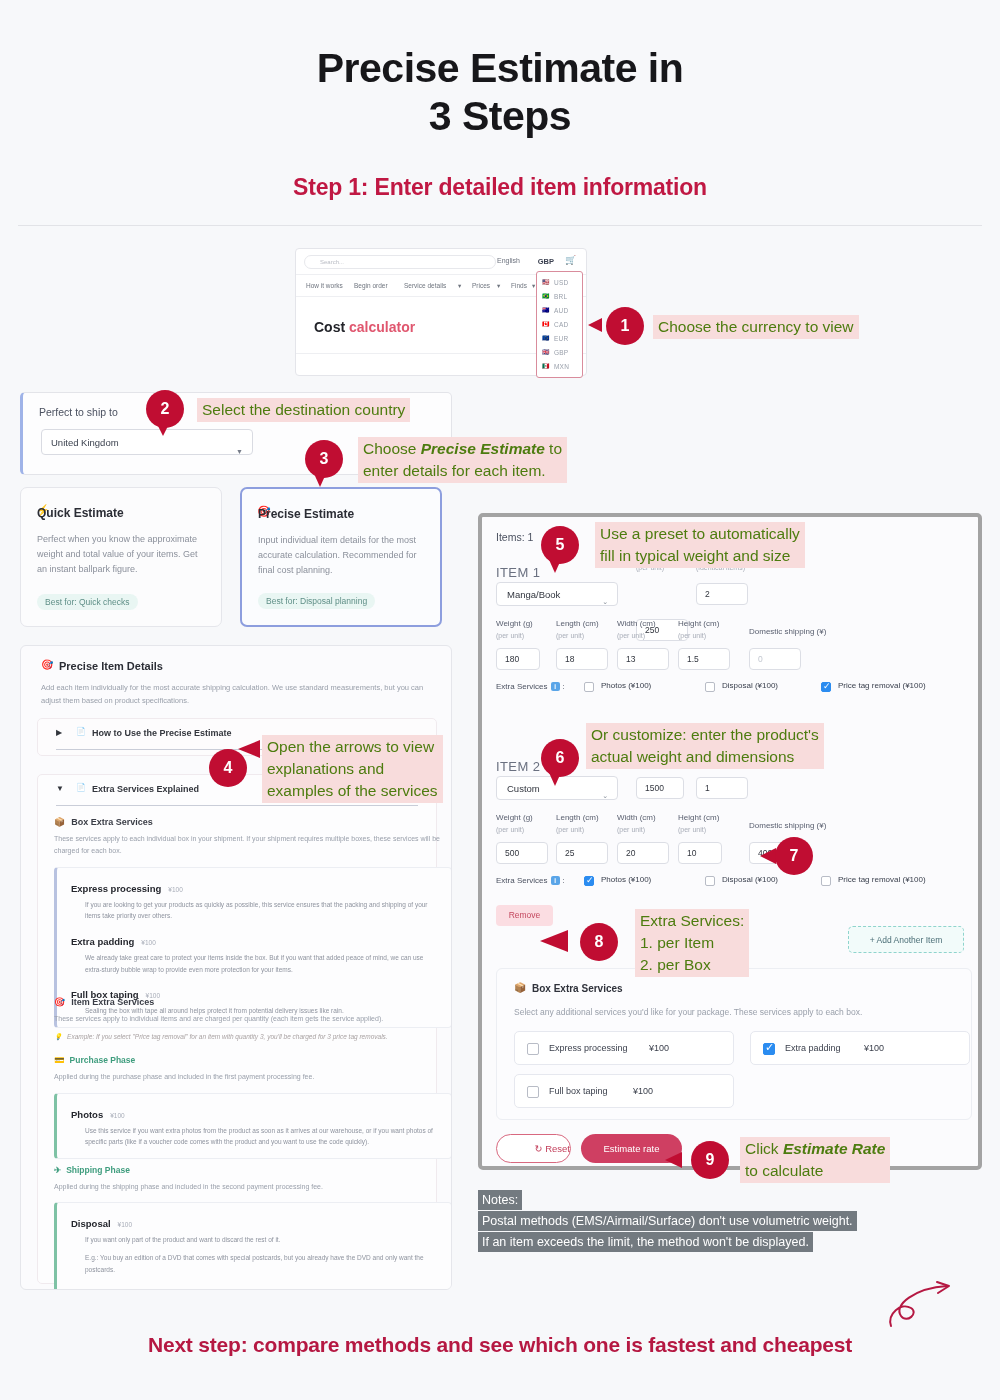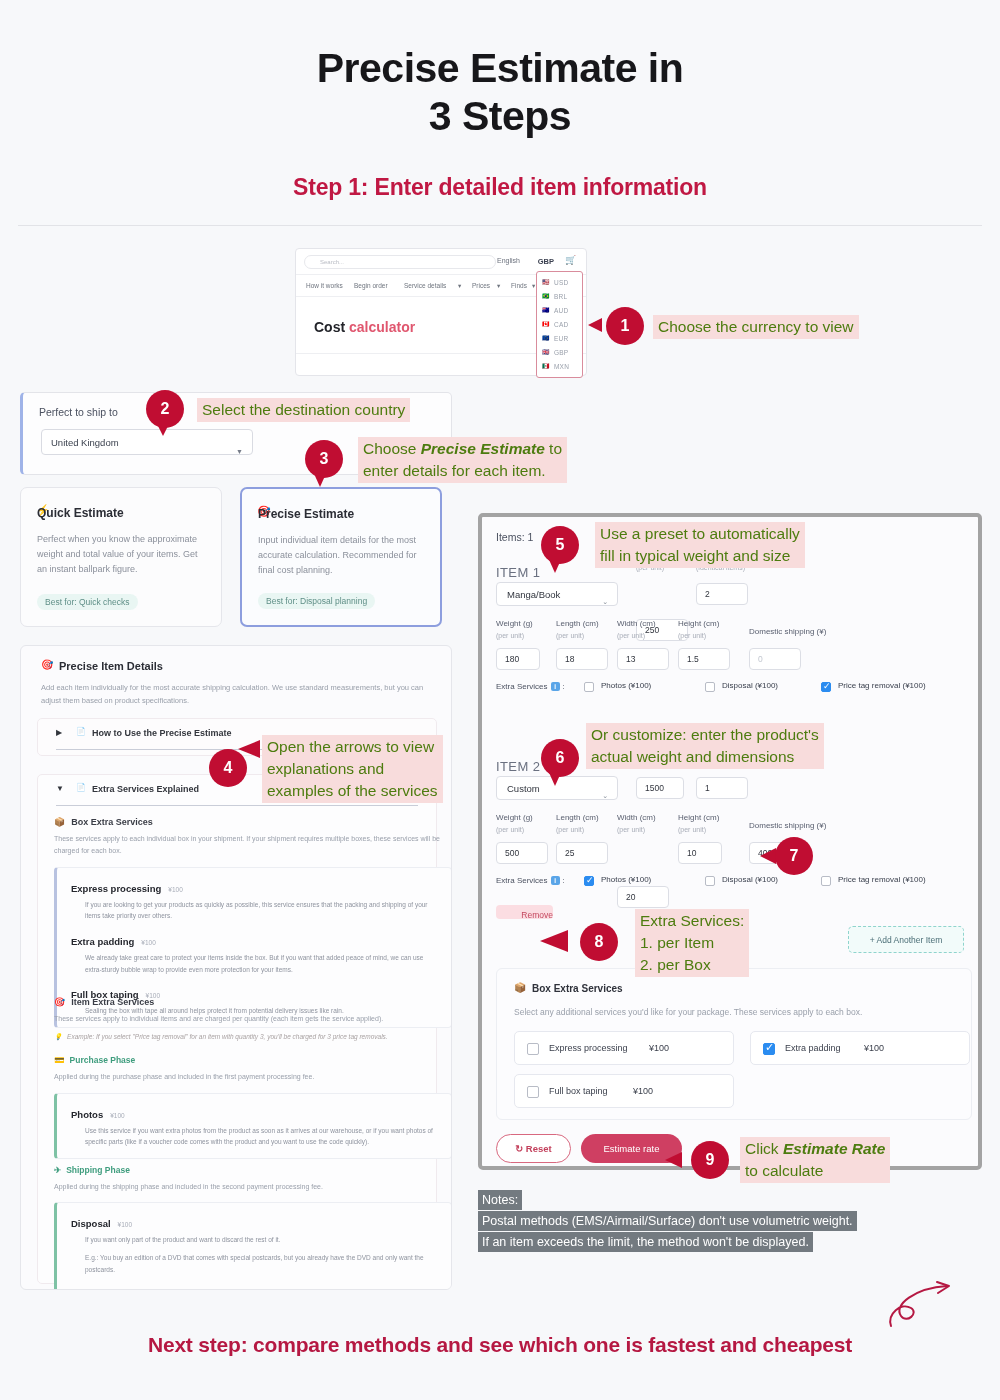--- a/index.html
+++ b/index.html
@@ -159,23 +159,23 @@
     position: absolute; width: 10px; height: 10px; border: 1px solid #b8bcc6;
     border-radius: 2px; background: #fff;
   }
   .cb.on { background: #2b8cf0; border-color: #2b8cf0; }
   .cb.on::after {
     content: "✓"; position: absolute; left: 1px; top: -2px; font-size: 9px; color: #fff;
   }
   .cb-lbl { position: absolute; font-size: 8px; color: #3b414e; }
 
   .btn-remove {
-    position: absolute; left: 14px; width: 57px; height: 14px;
+    position: absolute; left: 14px; width: 57px; height: 21px;
     background: #fbdde2; border-radius: 4px; color: #c4485f; font-size: 8.5px;
-    line-height: 21px; text-align: right;
+    line-height: 21px; text-align: center;
   }
   .btn-add {
     position: absolute; right: 14px; width: 116px; height: 27px;
     border: 1px dashed #8fd4cd; border-radius: 5px; background: #f2fbfa;
     color: #4c6f77; font-size: 8.5px; line-height: 26px; text-align: center;
   }
 
   .boxsvc {
     position: absolute; left: 14px; width: 476px; height: 152px;
     background: #fcfcfe; border: 1px solid #eceef3; border-radius: 6px;
@@ -188,21 +188,21 @@
   }
   .svc-chip .scb { position: absolute; left: 12px; top: 11px; width: 12px; height: 12px; border: 1px solid #b8bcc6; border-radius: 2px; background:#fff; }
   .svc-chip .scb.on { background: #2b8cf0; border-color: #2b8cf0; }
   .svc-chip .scb.on::after { content:"✓"; position:absolute; left:1px; top:-3px; font-size:11px; color:#fff; }
   .svc-chip .scl { position: absolute; left: 34px; top: 11px; font-size: 9px; color: #3c414d; }
   .svc-chip .scp { position: absolute; top: 11px; font-size: 9px; color: #3c414d; }
 
   .btn-reset {
     position: absolute; left: 14px; width: 75px; height: 29px;
     border: 1px solid #d8687f; border-radius: 15px; background: #fff;
-    color: #c3405c; font-size: 9.5px; line-height: 27px; text-align: center; font-weight: bold;
+    color: #c3405c; font-size: 9.5px; line-height: 27px; text-align: right;
   }
   .btn-estimate {
     position: absolute; left: 99px; width: 101px; height: 29px;
     border-radius: 15px; background: #cf3f62; color: #fff;
     font-size: 9.5px; line-height: 29px; text-align: center;
   }
 
   
   .notes { position: absolute; left: 478px; top: 1190px; }
   .notes div {
@@ -495,21 +495,21 @@
       <div class="lbl" style="left:60px;top:54px;">Length (cm)</div>
       <div class="lbl-sub" style="left:60px;top:67px;">(per unit)</div>
       <div class="lbl" style="left:121px;top:54px;">Width (cm)</div>
       <div class="lbl-sub" style="left:121px;top:67px;">(per unit)</div>
       <div class="lbl" style="left:182px;top:54px;">Height (cm)</div>
       <div class="lbl-sub" style="left:182px;top:67px;">(per unit)</div>
       <div class="lbl" style="left:253px;top:62px;">Domestic shipping (¥)</div>
 
       <div class="inp" style="left:0;top:83px;width:52px;">500</div>
       <div class="inp" style="left:60px;top:83px;width:52px;">25</div>
-      <div class="inp" style="left:121px;top:83px;width:52px;margin-top:44px;">20</div>
+      <div class="inp" style="left:121px;top:83px;width:52px;">20</div>
       <div class="inp" style="left:182px;top:83px;width:44px;">10</div>
       <div class="inp" style="left:253px;top:83px;width:52px;">400</div>
 
       <div class="xsvc" style="left:0;top:117px;">
         <span>Extra Services</span><span class="xsvc-i">i</span>:
       </div>
       <div class="cb on" style="left:88px;top:117px;"></div>
       <div class="cb-lbl" style="left:105px;top:116px;">Photos (¥100)</div>
       <div class="cb" style="left:209px;top:117px;"></div>
       <div class="cb-lbl" style="left:226px;top:116px;">Disposal (¥100)</div>

